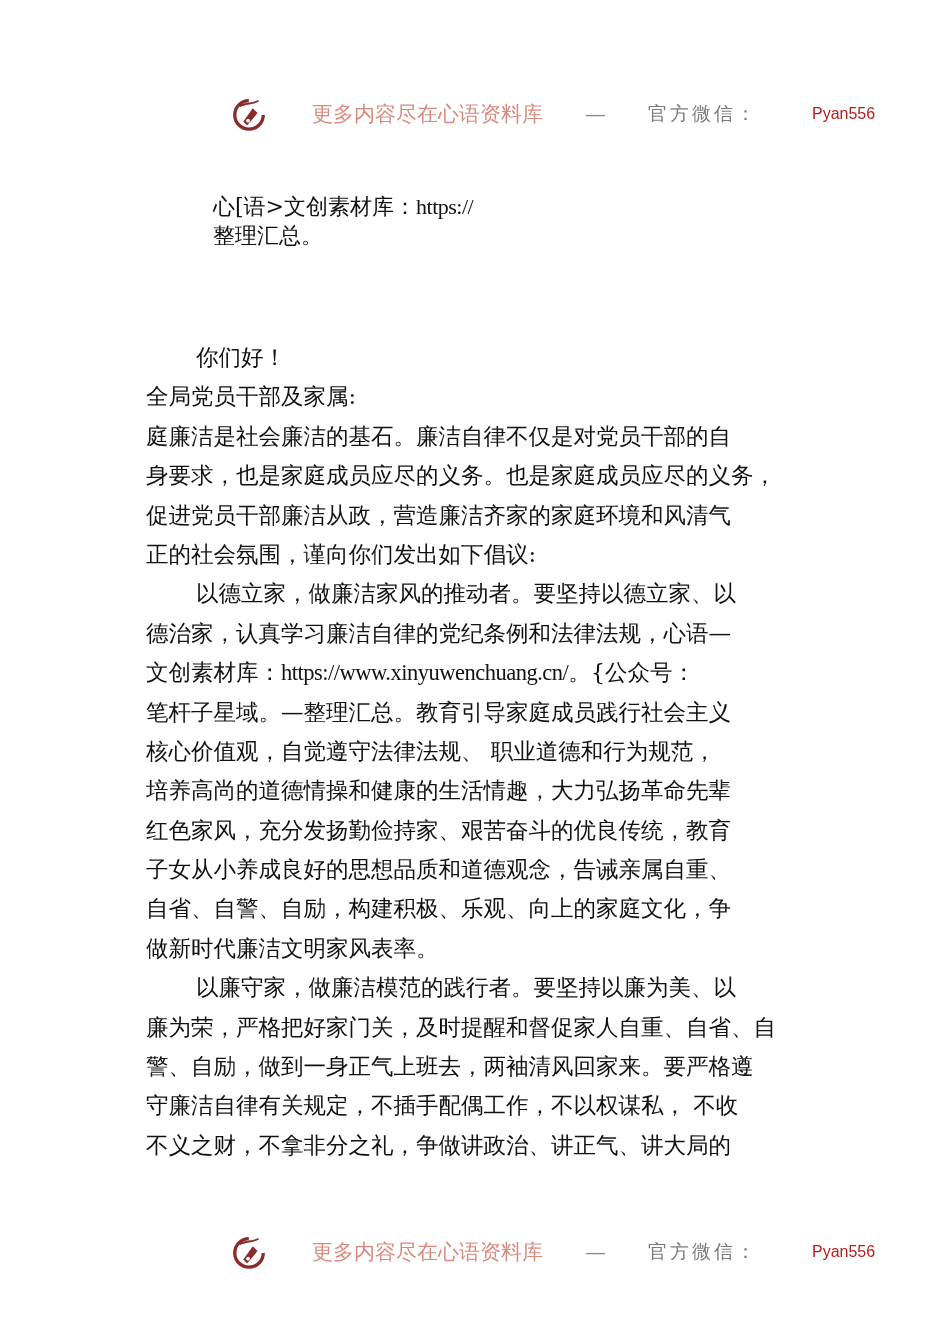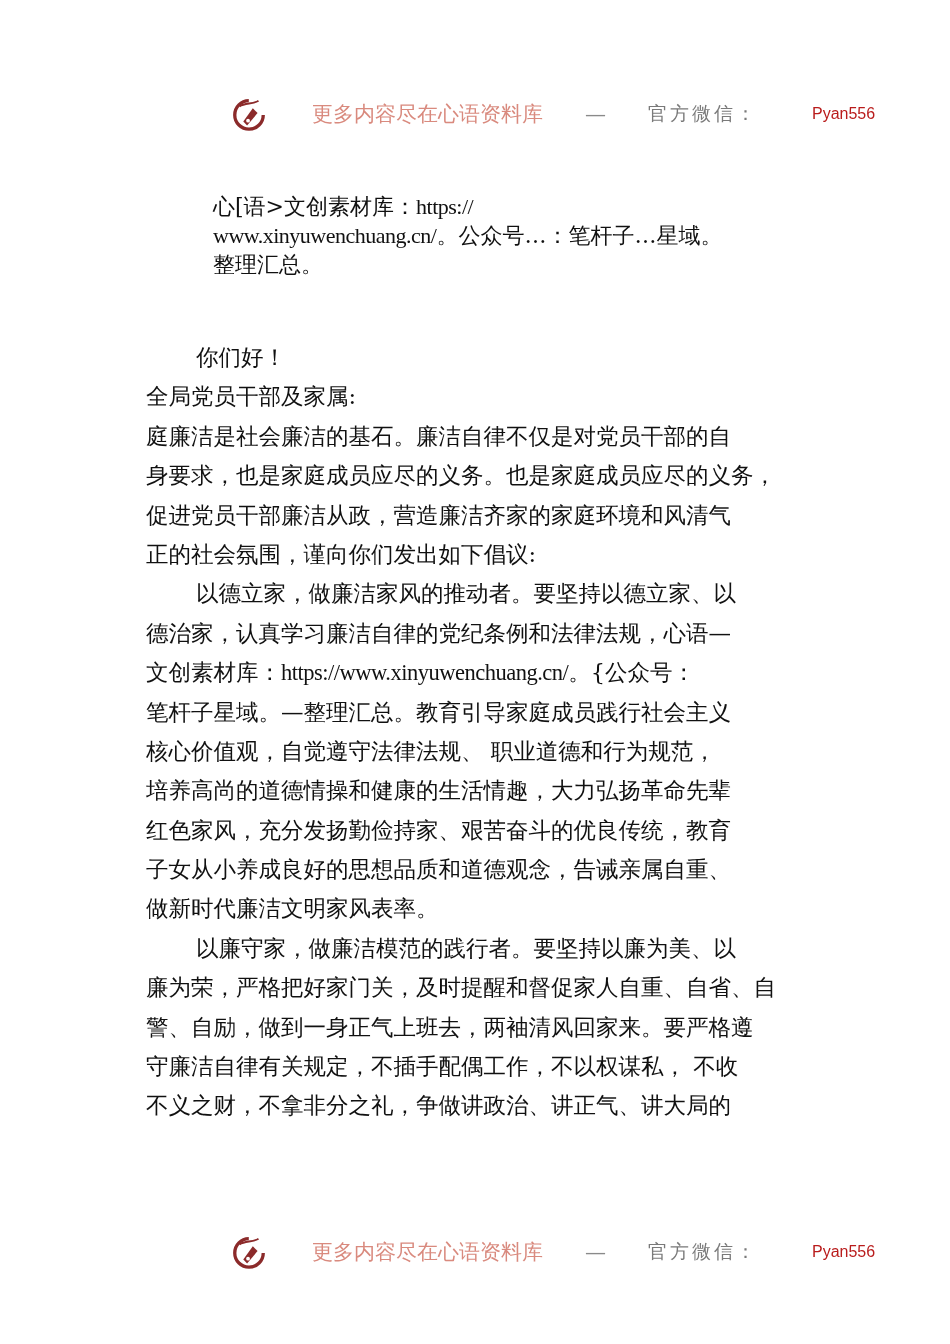--- a/index.html
+++ b/index.html
@@ -99,23 +99,20 @@
   <span class="dash">—</span>
   <span class="wechat-label">官方微信：</span>
   <span class="wechat-id">Pyan556</span>
 </div>
 
 <div class="source-note">
   <span class="line">
     <span>心[语&gt;文创素材库：</span><span class="mono">https://</span>
   </span>
   <span class="line">
-    <span class="mono">www.xinyuwenchuang.cn/</span><span>。公众号…：笔杆子…星域。</span>
-  </span>
-  <span class="line">
     <span>整理汇总。</span>
   </span>
 </div>
 
 <div class="letter">
   <span class="row indent">你们好！</span>
   <span class="row">全局党员干部及家属:</span>
 
   <span class="row">庭廉洁是社会廉洁的基石。廉洁自律不仅是对党员干部的自</span>
   <span class="row">身要求，也是家庭成员应尽的义务。也是家庭成员应尽的义务，</span>
@@ -123,20 +120,21 @@
   <span class="row">正的社会氛围，谨向你们发出如下倡议:</span>
 
   <span class="row indent">以德立家，做廉洁家风的推动者。要坚持以德立家、以</span>
   <span class="row">德治家，认真学习廉洁自律的党纪条例和法律法规，心语—</span>
   <span class="row"><span>文创素材库：</span><span class="mono">https://www.xinyuwenchuang.cn/</span><span>。{公众号：</span></span>
   <span class="row">笔杆子星域。—整理汇总。教育引导家庭成员践行社会主义</span>
   <span class="row">核心价值观，自觉遵守法律法规、 职业道德和行为规范，</span>
   <span class="row">培养高尚的道德情操和健康的生活情趣，大力弘扬革命先辈</span>
   <span class="row">红色家风，充分发扬勤俭持家、艰苦奋斗的优良传统，教育</span>
   <span class="row">子女从小养成良好的思想品质和道德观念，告诫亲属自重、</span>
+  <span class="row">自省、自警、自励，构建积极、乐观、向上的家庭文化，争</span>
   <span class="row">做新时代廉洁文明家风表率。</span>
 
   <span class="row indent">以廉守家，做廉洁模范的践行者。要坚持以廉为美、以</span>
   <span class="row">廉为荣，严格把好家门关，及时提醒和督促家人自重、自省、自</span>
   <span class="row">警、自励，做到一身正气上班去，两袖清风回家来。要严格遵</span>
   <span class="row">守廉洁自律有关规定，不插手配偶工作，不以权谋私， 不收</span>
   <span class="row">不义之财，不拿非分之礼，争做讲政治、讲正气、讲大局的</span>
 </div>
 
 <div class="banner bottom">

